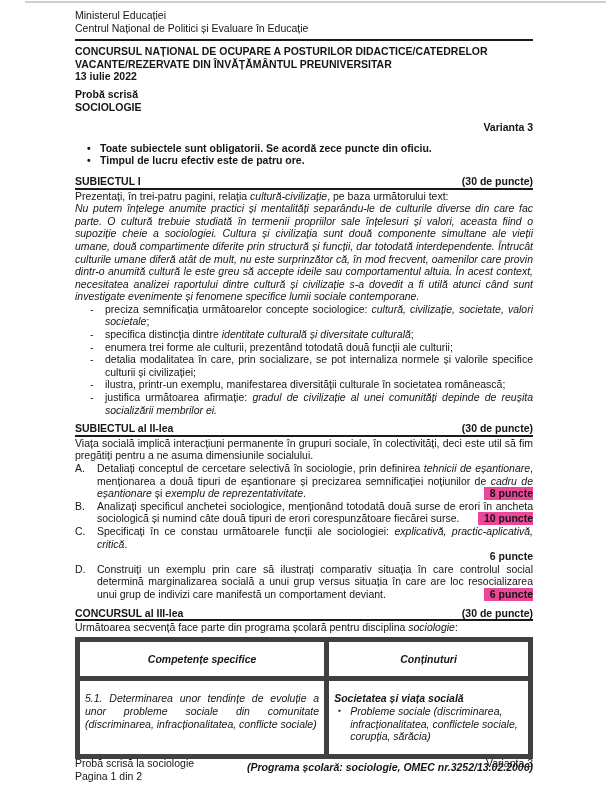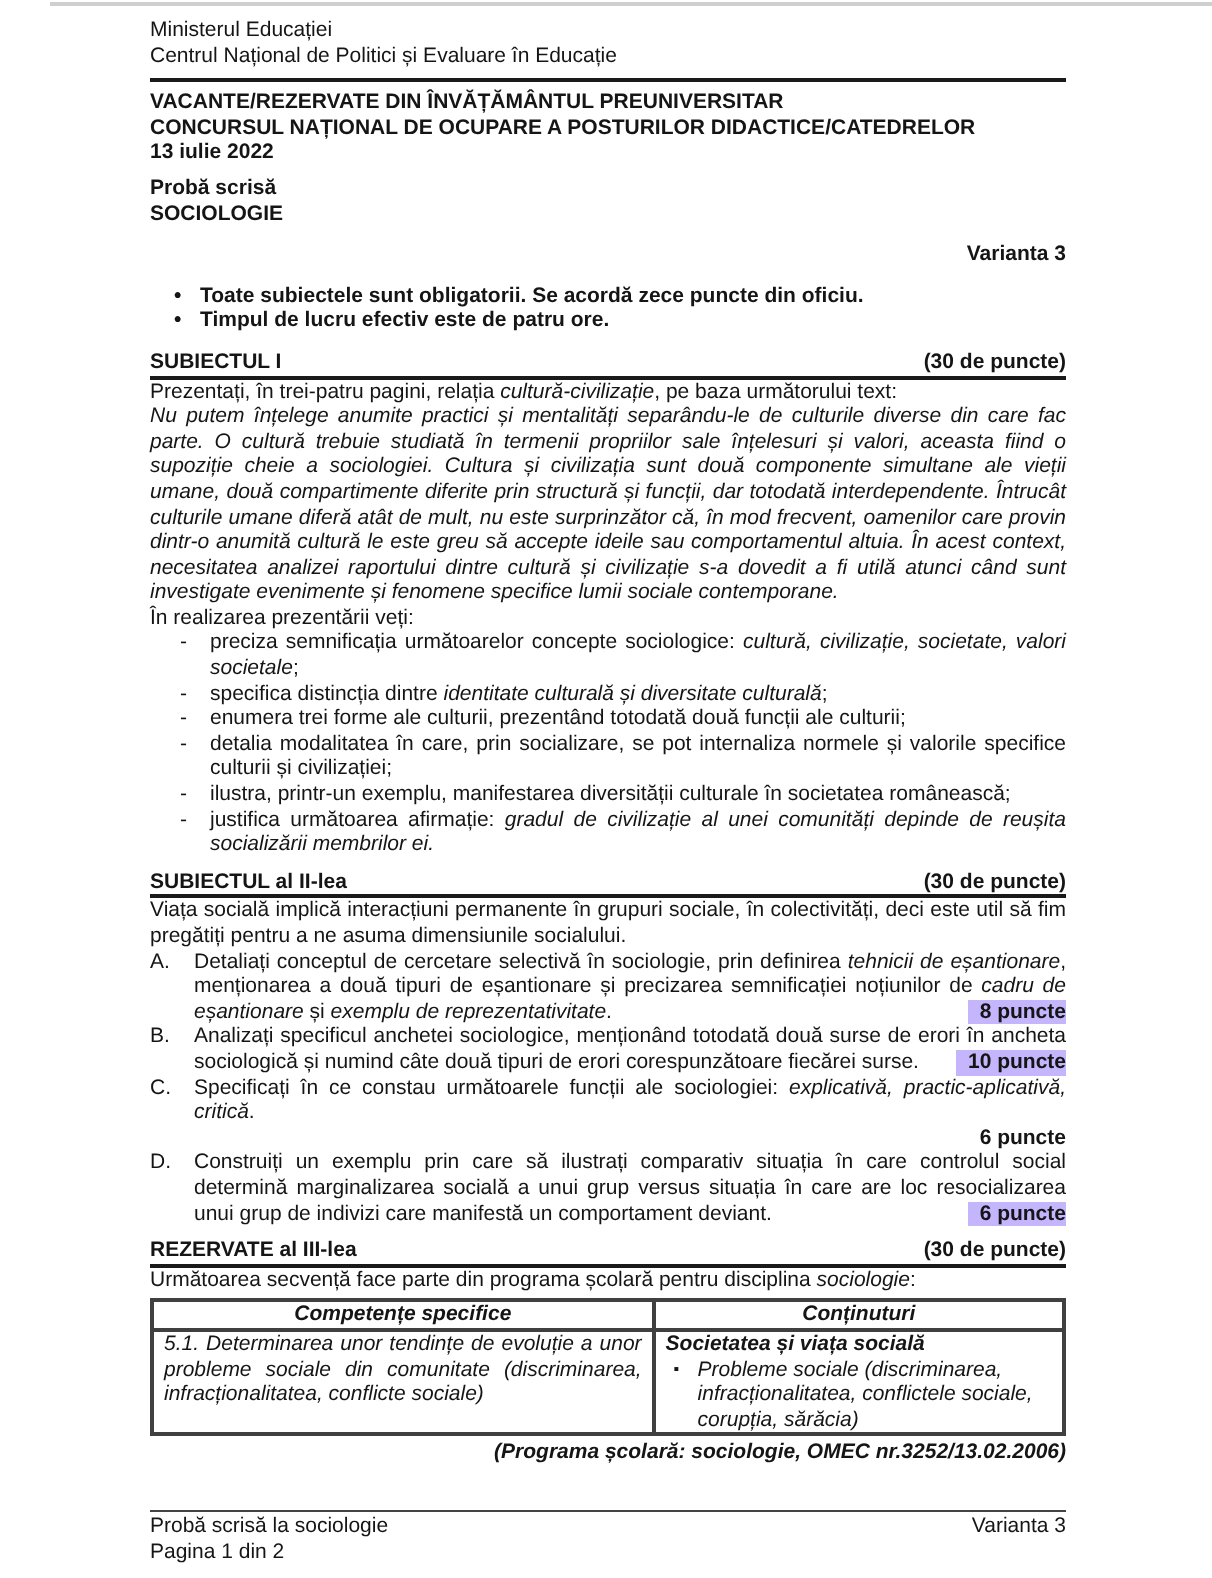--- a/index.html
+++ b/index.html
@@ -26,46 +26,46 @@
   .subj-row { display:flex; justify-content:space-between; font-weight:bold;
               border-bottom:2px solid #1a1a1a; }
   .mt8 { margin-top:8px; } .mt6 { margin-top:6px; }
   .dash-item { display:flex; padding-left:15px; }
   .dash-item .marker { width:15px; flex:0 0 15px; }
   .dash-item .txt { flex:1; text-align:justify; }
   .note { margin-top:6px; }
   .abc-item { display:flex; position:relative; }
   .abc-item .lbl { width:22px; flex:0 0 22px; }
   .abc-item .txt { flex:1; text-align:justify; }
-  .abc-item .pts { position:absolute; right:0; bottom:0; font-weight:bold; background:#c4b5fd; padding-left:6px; }
+  .abc-item .pts { position:absolute; right:0; bottom:0; font-weight:bold; background:#ec4899; padding-left:6px; }
   .pts-own-line { text-align:right; font-weight:bold; }
   table.tbl { width:100%; border-collapse:collapse; margin-top:3px; }
-  table.tbl th, table.tbl td { border:2px solid #404040; padding:0 5px; vertical-align:top; }
+  table.tbl th, table.tbl td { border:5px solid #404040; padding:11px 5px; vertical-align:top; }
   table.tbl { border:2px solid #1a1a1a; }
   table.tbl th { font-weight:bold; font-style:italic; text-align:center; }
   col.c1 { width:55%; } col.c2 { width:45%; }
   .cell-bullet { display:flex; padding-left:4px; }
   .cell-bullet .marker { width:12px; flex:0 0 12px; font-size:8px; line-height:12.6px; }
   .source-line { margin-top:2px; font-style:italic; text-align:right;font-weight:bold; }
   .footer { position:absolute; top:755px; left:75px; right:73px; border-top:1px solid #444; padding-top:1px; }
   .footer-row { display:flex; justify-content:space-between;align-items:center; }
 </style>
 </head>
 <body>
 
 <div class="artifact-top"></div>
 
 <div class="page">
 
   <div class="center">Ministerul Educației</div>
   <div class="center">Centrul Național de Politici și Evaluare în Educație</div>
   <div class="hdr-divider"></div>
   <div class="hdr-title center">
+    <div>CONCURSUL NAȚIONAL DE OCUPARE A POSTURILOR DIDACTICE/CATEDRELOR</div>
     <div>VACANTE/REZERVATE DIN ÎNVĂȚĂMÂNTUL PREUNIVERSITAR</div>
-    <div>CONCURSUL NAȚIONAL DE OCUPARE A POSTURILOR DIDACTICE/CATEDRELOR</div>
     <div>13 iulie 2022</div>
   </div>
   <div class="hdr-probe center">
     <div>Probă scrisă</div>
     <div>SOCIOLOGIE</div>
   </div>
   <div class="variant-line right">Varianta 3</div>
 
   <div class="instructions">
     <div class="instr-item">
@@ -77,21 +77,20 @@
       <span>Timpul de lucru efectiv este de patru ore.</span>
     </div>
   </div>
 
   <div class="subj-row mt8">
     <span>SUBIECTUL I</span>
     <span>(30 de puncte)</span>
   </div>
   <div class="just"><span>Prezentați, în trei-patru pagini, relația </span><span class="i">cultură-civilizație</span><span>, pe baza următorului text:</span></div>
   <div class="i just">Nu putem înțelege anumite practici și mentalități separându-le de culturile diverse din care fac parte. O cultură trebuie studiată în termenii propriilor sale înțelesuri și valori, aceasta fiind o supoziție cheie a sociologiei. Cultura și civilizația sunt două componente simultane ale vieții umane, două compartimente diferite prin structură și funcții, dar totodată interdependente. Întrucât culturile umane diferă atât de mult, nu este surprinzător că, în mod frecvent, oamenilor care provin dintr-o anumită cultură le este greu să accepte ideile sau comportamentul altuia. În acest context, necesitatea analizei raportului dintre cultură și civilizație s-a dovedit a fi utilă atunci când sunt investigate evenimente și fenomene specifice lumii sociale contemporane.</div>
-  <div>În realizarea prezentării veți:</div>
 
   <div>
     <div class="dash-item">
       <span class="marker">-</span>
       <div class="txt"><span>preciza semnificația următoarelor concepte sociologice: </span><span class="i">cultură, civilizație, societate, valori societale</span><span>;</span></div>
     </div>
     <div class="dash-item">
       <span class="marker">-</span>
       <div class="txt"><span>specifica distincția dintre </span><span class="i">identitate culturală și diversitate culturală</span><span>;</span></div>
     </div>
@@ -135,21 +134,21 @@
     <div class="txt"><span>Specificați în ce constau următoarele funcții ale sociologiei: </span><span class="i">explicativă, practic-aplicativă, critică</span><span>.</span></div>
   </div>
   <div class="pts-own-line">6 puncte</div>
   <div class="abc-item">
     <span class="lbl">D.</span>
     <div class="txt"><span>Construiți un exemplu prin care să ilustrați comparativ situația în care controlul social determină marginalizarea socială a unui grup versus situația în care are loc resocializarea unui grup de indivizi care manifestă un comportament deviant.</span></div>
     <span class="pts">6 puncte</span>
   </div>
 
   <div class="subj-row mt6">
-    <span>REZERVATE al III-lea</span>
+    <span>CONCURSUL al III-lea</span>
     <span>(30 de puncte)</span>
   </div>
   <div><span>Următoarea secvență face parte din programa școlară pentru disciplina </span><span class="i">sociologie</span><span>:</span></div>
 
   <table class="tbl">
     <colgroup>
         <col class="c1">
         <col class="c2">
       </colgroup>
     <thead>

